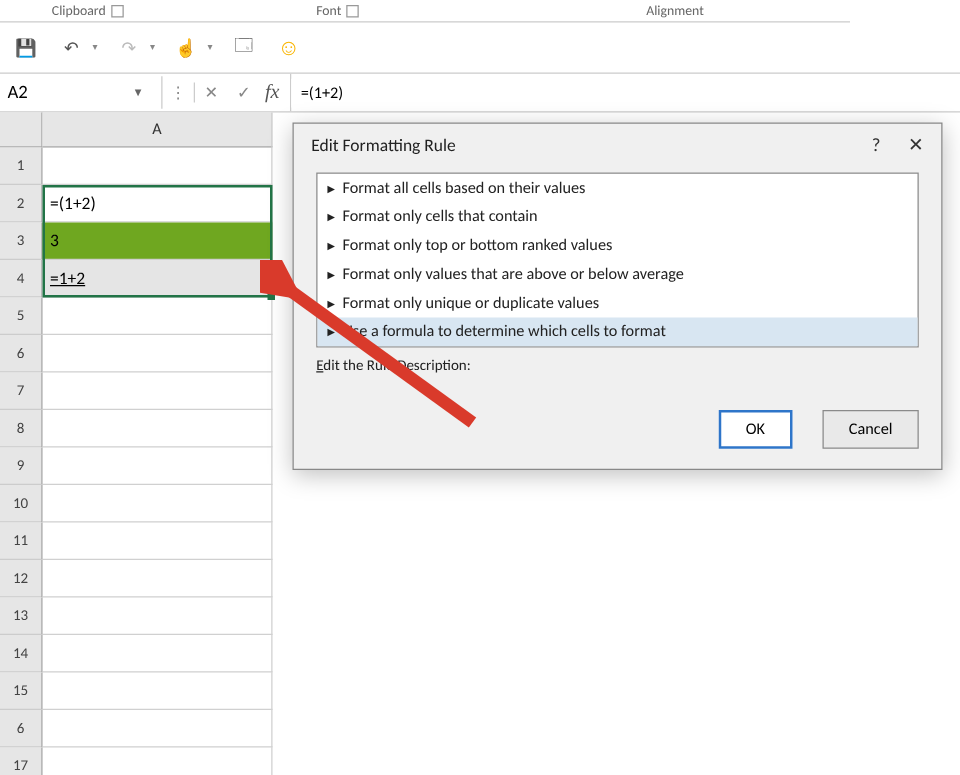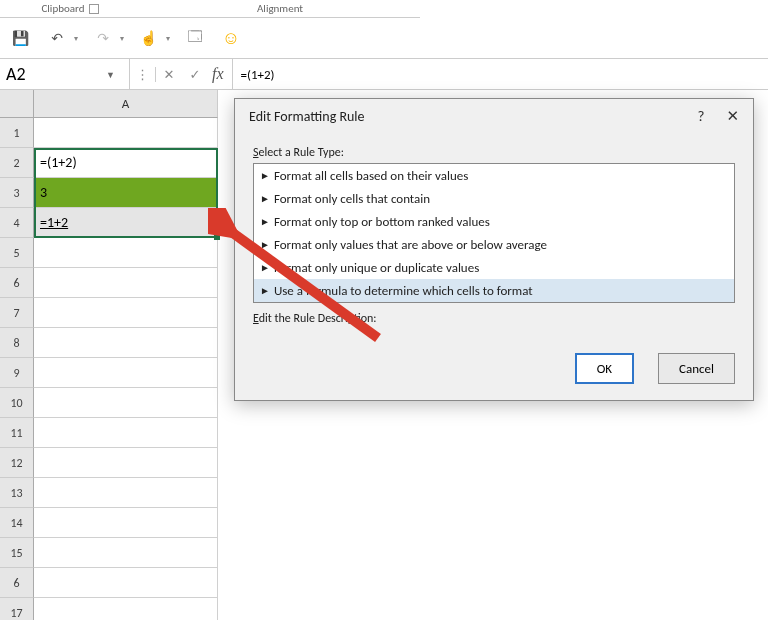--- a/index.html
+++ b/index.html
@@ -14,21 +14,21 @@
   .launcher { width:10px; height:10px; border:1px solid #999; display:inline-block; margin-left:4px; position:relative; top:2px; }
 
   .qat { display:flex; align-items:center; gap:14px; padding:6px 10px; height:40px; }
   .qbtn { width:22px; height:22px; display:flex; align-items:center; justify-content:center; color:#555; font-size:14px; cursor:pointer; }
   .qbtn.disabled { color:#bbb; }
   .drop { font-size:8px; color:#888; margin-left:-8px; }
   .smiley { color:#f9b500; font-size:18px; }
 
   .fx-row { display:flex; align-items:center; border-top:1px solid #ccc; border-bottom:1px solid #ccc; height:32px; }
   .namebox { width:130px; border-right:1px solid #ccc; display:flex; align-items:center; }
-  .namebox input { border:none; width:100px; font-size:18px; padding:4px 6px; background:transparent; outline:none; }
+  .namebox input { border:none; width:100px; font-size:15px; padding:4px 6px; background:transparent; outline:none; }
   .namebox .dd { font-size:9px; color:#666; padding:0 6px; }
   .fx-ctl { width:26px; text-align:center; color:#888; font-size:13px; }
   .fx-ctl.sep { border-right:1px solid #ccc; }
   .fx-lbl { font-style:italic; font-family:"Cambria Math",serif; padding:0 8px 0 4px; color:#555; border-right:1px solid #ccc; height:100%; display:flex; align-items:center;}
   .fx-input { border:none; flex:1; font-size:13px; padding:4px 8px; outline:none; }
 
   
   .sheet { position:relative; }
   .hdr-row { display:flex; }
   .corner { width:34px; height:28px; background:#e6e6e6; border-right:1px solid #aaa; border-bottom:1px solid #aaa; }
@@ -69,20 +69,21 @@
 
   
   .arrow { position:absolute; left:208px; top:208px; width:190px; height:140px; pointer-events:none; }
 
 </style>
 </head>
 <body>
 
 <div class="ribbon-group-labels">
   <div class="rg clipboard"><span>Clipboard</span><span class="launcher"></span></div>
+  <div class="rg font"><span>Font</span><span class="launcher"></span></div>
   <div class="rg alignment"><span>Alignment</span></div>
 </div>
 
 <div class="qat">
   <div class="qbtn">💾</div>
   <div class="qbtn">↶</div>
     <div class="drop">▾</div>
   <div class="qbtn disabled">↷</div>
     <div class="drop">▾</div>
   <div class="qbtn">☝</div>
@@ -184,21 +185,20 @@
 
 <div class="dialog">
   <div class="dlg-title">
     <span>Edit Formatting Rule</span>
     <span class="right">
       <span class="help-q">?</span>
       <span class="close-x">✕</span>
     </span>
   </div>
   <div class="dlg-body">
-    <div class="sect-label"><u>S</u><span>elect a Rule Type:</span></div>
 
     <div class="rule-list">
       <div class="rule-item">
           <span class="bullet">►</span>
           <span>Format all cells based on their values</span>
         </div>
       <div class="rule-item">
           <span class="bullet">►</span>
           <span>Format only cells that contain</span>
         </div>

